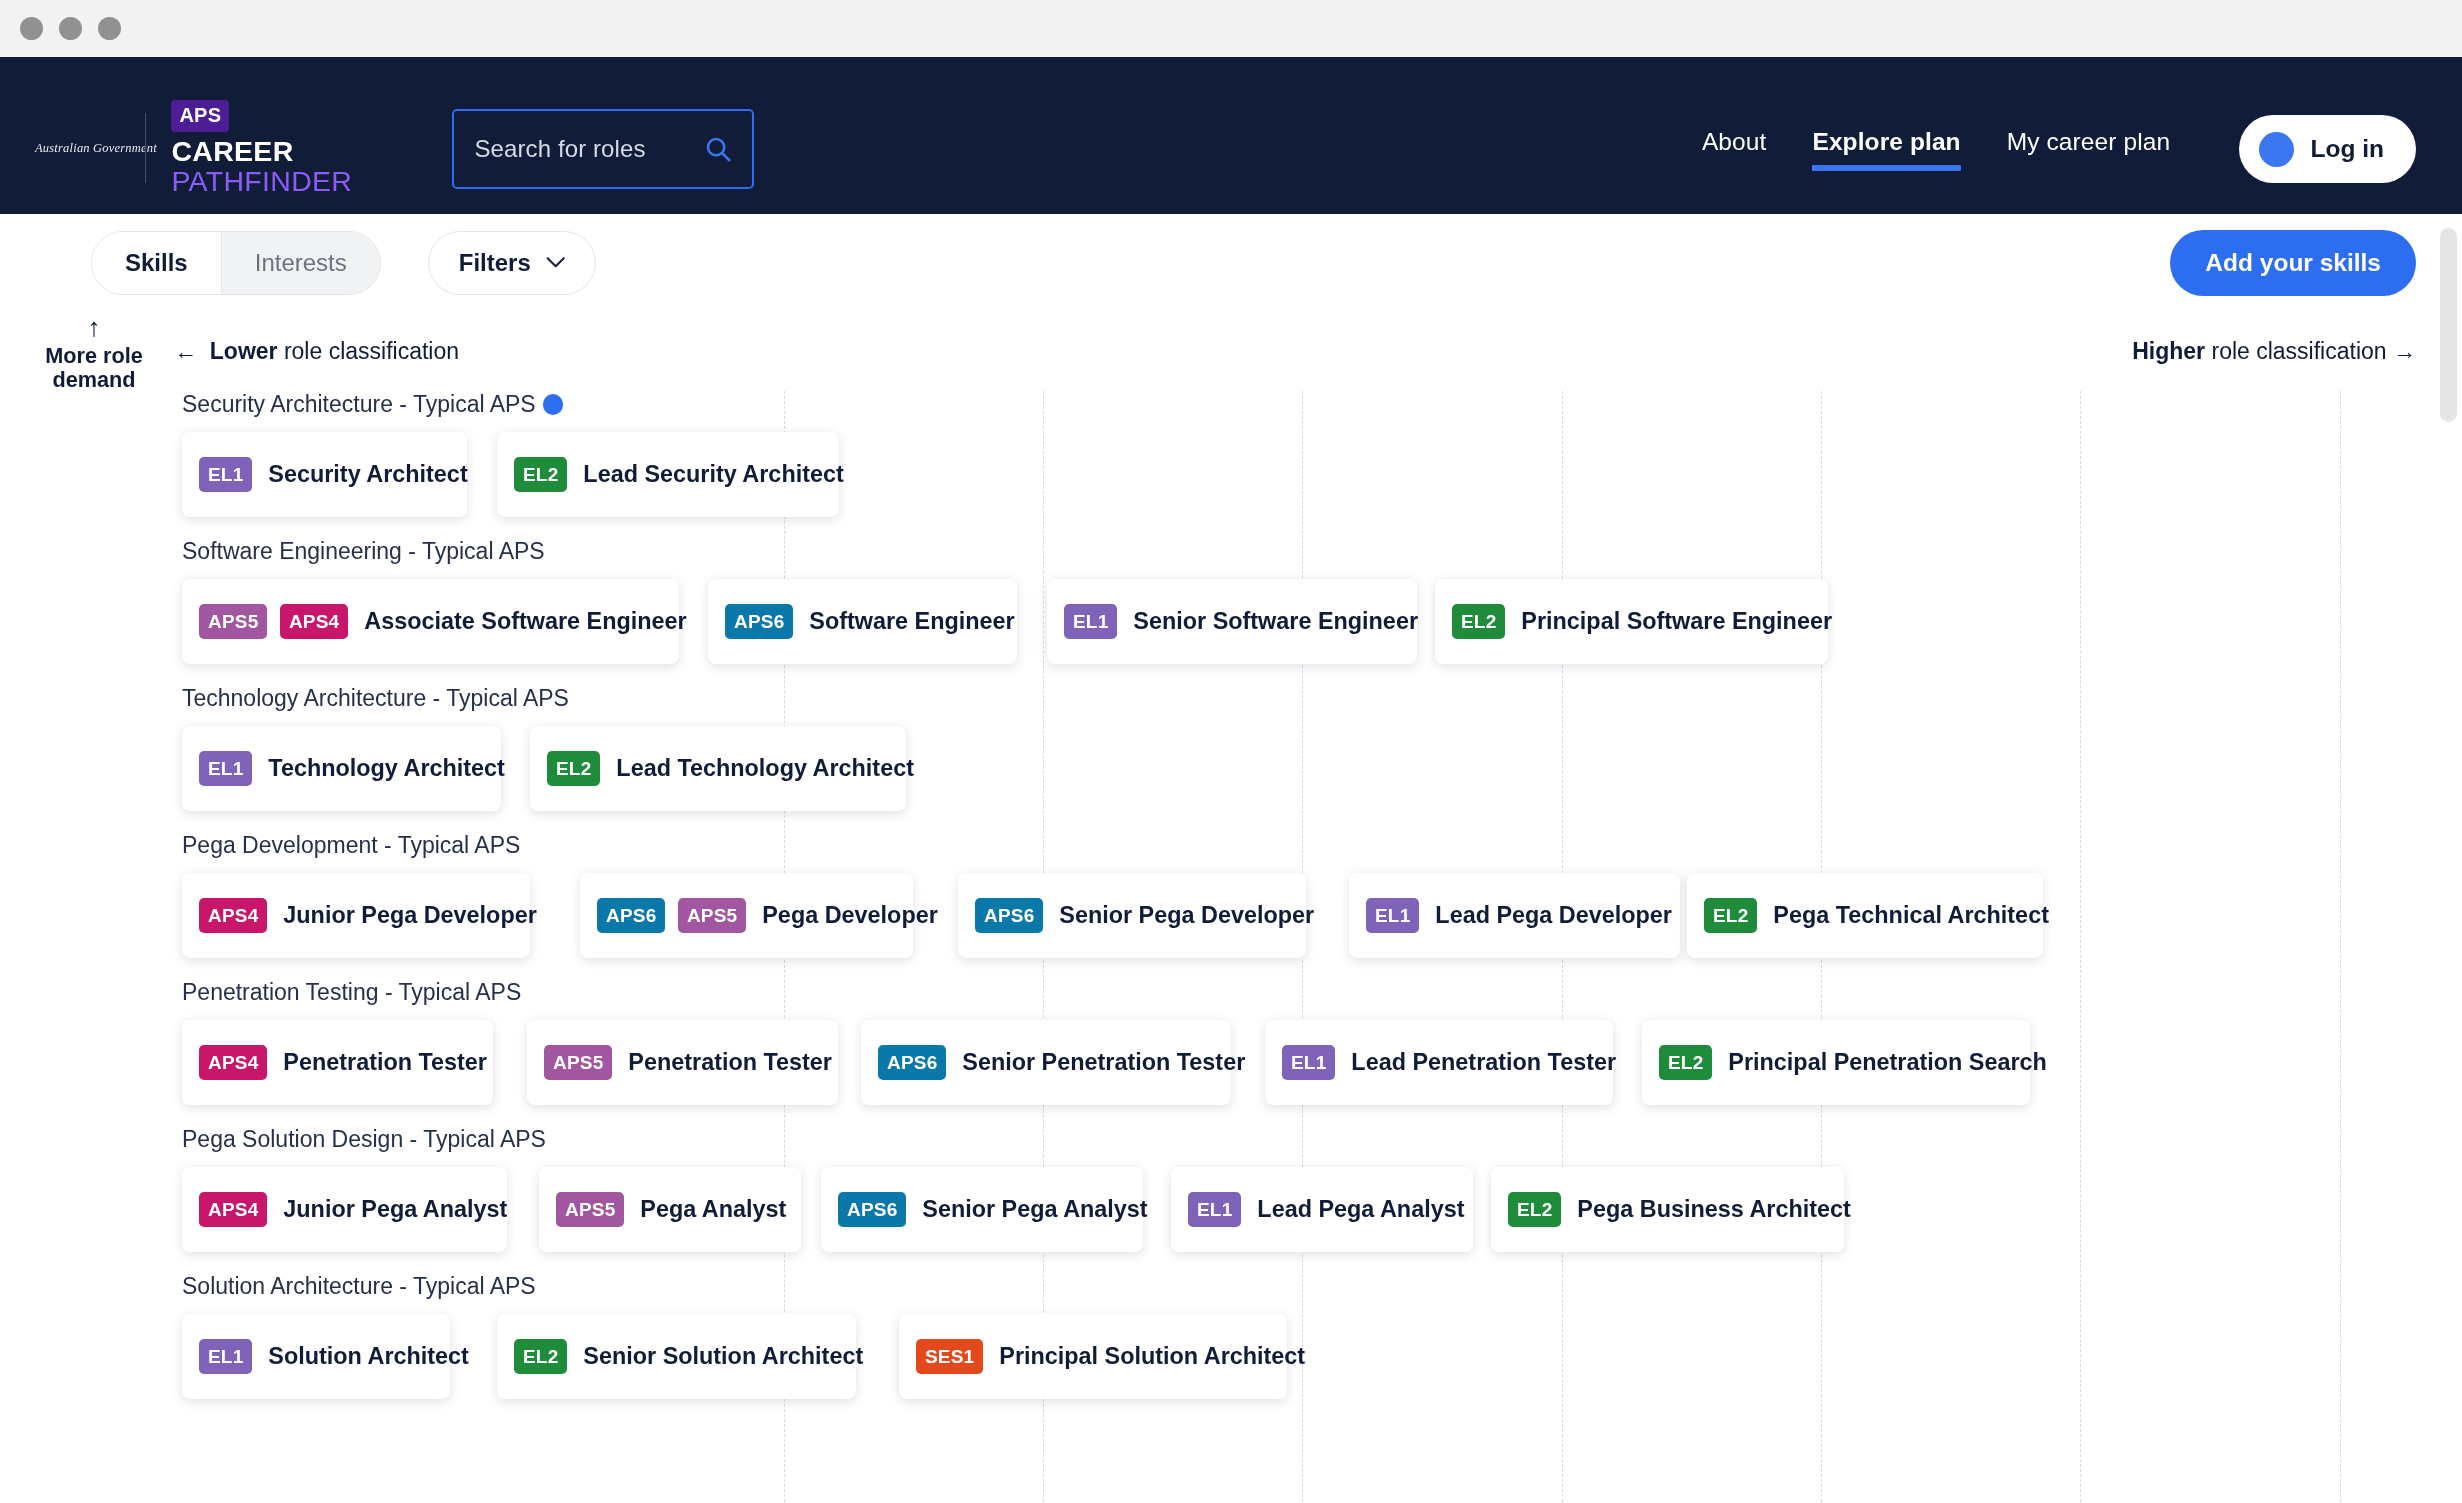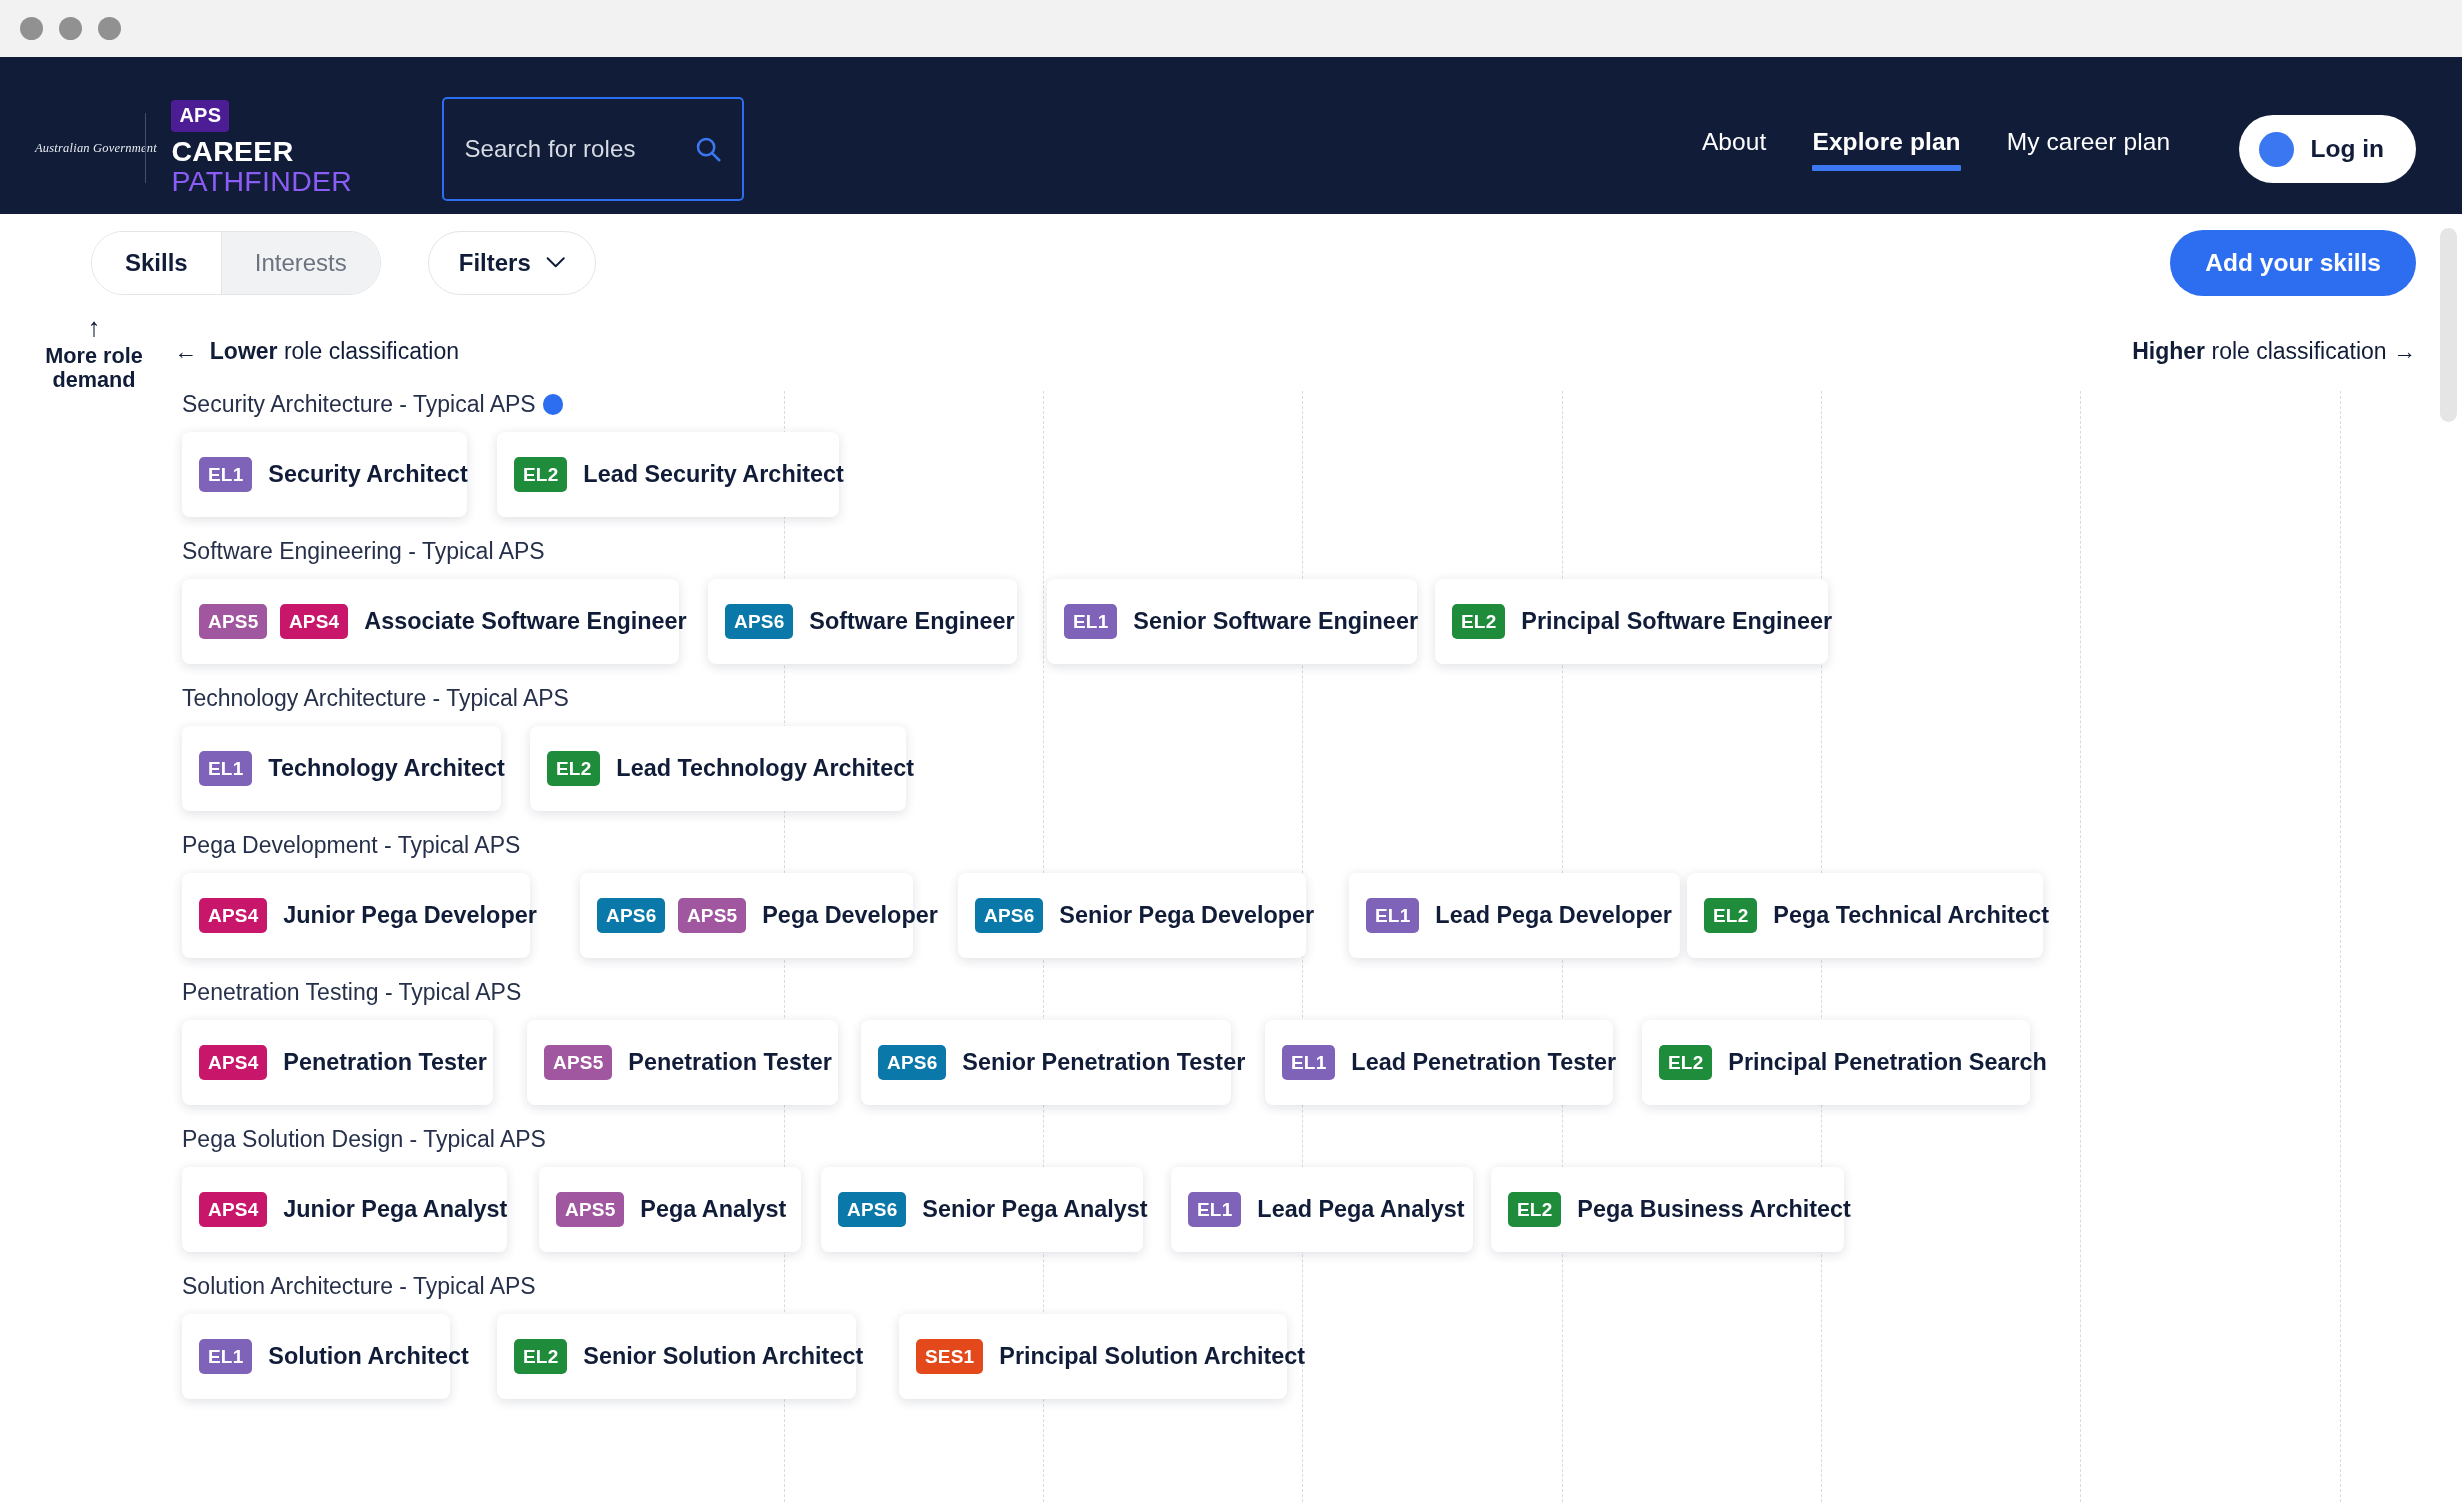--- a/index.html
+++ b/index.html
@@ -73,22 +73,22 @@
   .brand-l1 {
     color: #ffffff; font-size: 28.5px; font-weight: bold;
     letter-spacing: 0.3px; line-height: 1.02;
   }
   .brand-l2 {
     color: #8b5cf6; font-size: 28.5px; font-weight: 400;
     letter-spacing: 0.3px; line-height: 1.02;
   }
 
   .search-box {
-    position: absolute; left: 442px; top: 92px;
-    width: 302px; height: 104px;
+    position: absolute; left: 452px; top: 92px;
+    width: 302px; height: 80px;
     transform: translateY(-50%);
     border: 2.3px solid #2d6ef0; border-radius: 5.1px;
     background: transparent;
     display: flex; align-items: center;
     padding: 0 19.4px 0 20.5px;
   }
   .search-placeholder {
     flex: 1; color: #d6dbe4; font-size: 24px;
     letter-spacing: 0.1px;
   }

